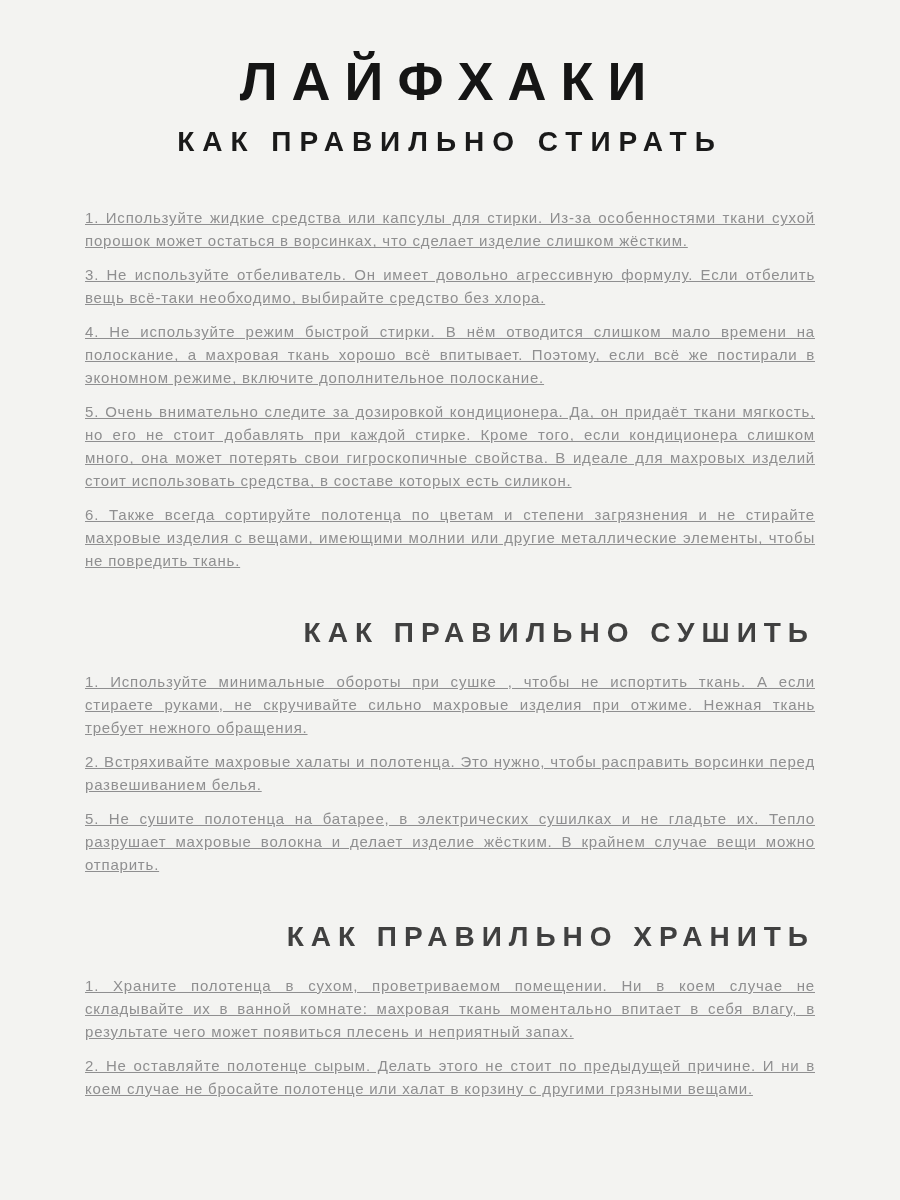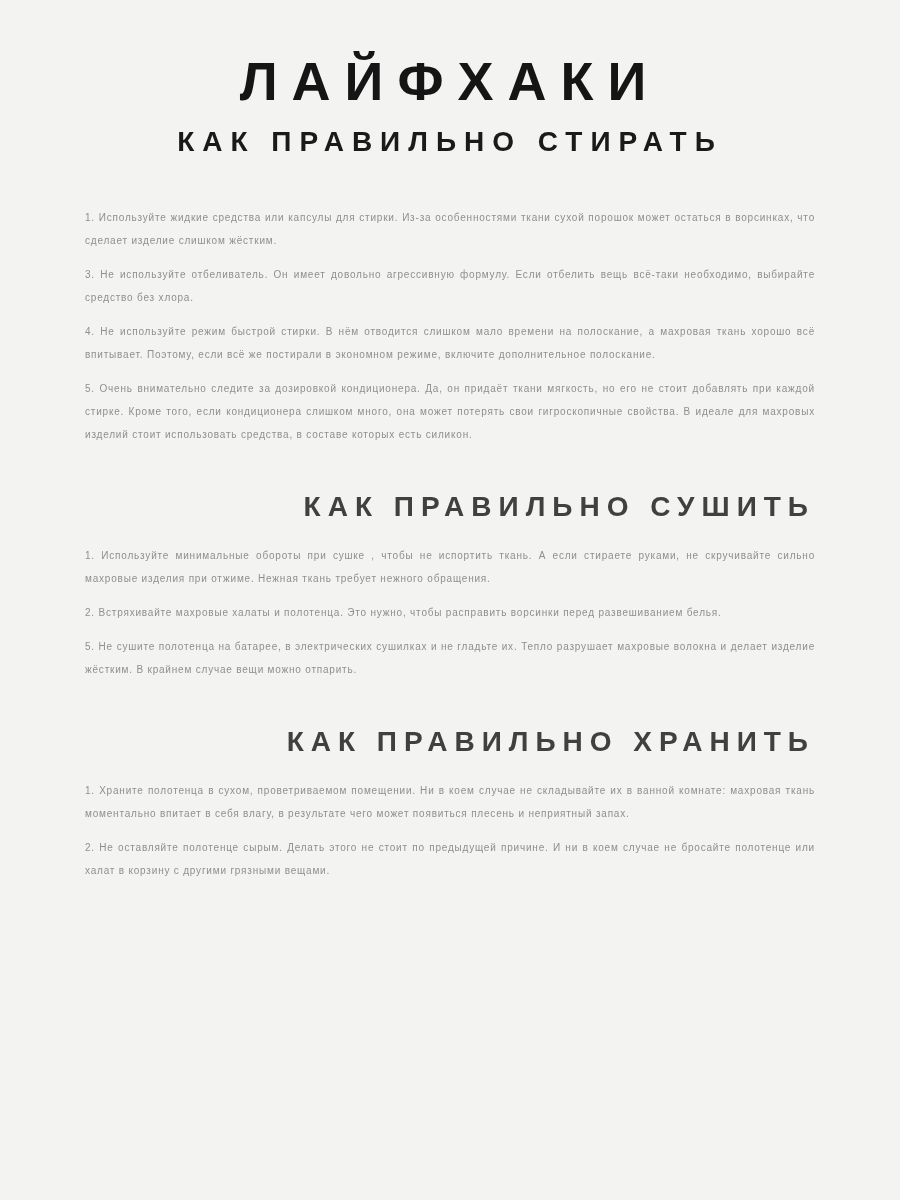--- a/index.html
+++ b/index.html
@@ -43,26 +43,27 @@
     font-size: 28px;
     font-weight: 700;
     letter-spacing: 7px;
     color: #404040;
     text-align: right;
     margin: 44px 0 20px 0;
     line-height: 1.2;
   }
 
   .tip {
-    font-size: 10px;
+    font-size: 15px;
     line-height: 23px;
     letter-spacing: 0.8px;
     color: #8f8f90;
     text-align: justify;
     margin-bottom: 11px;
+    text-decoration: underline;
   }
 
   .bottom-line {
     position: absolute;
     bottom: 0;
     left: 85px;
     right: 0;
     height: 3px;
     background: #202020;
   }
@@ -75,20 +76,21 @@
     <h1 class="page-title">ЛАЙФХАКИ</h1>
     <h2 class="page-subtitle">КАК ПРАВИЛЬНО СТИРАТЬ</h2>
   </header>
 
   <div id="sections">
       <section class="section">
         <p class="tip">1. Используйте жидкие средства или капсулы для стирки. Из-за особенностями ткани сухой порошок может остаться в ворсинках, что сделает изделие слишком жёстким.</p>
         <p class="tip">3. Не используйте отбеливатель. Он имеет довольно агрессивную формулу. Если отбелить вещь всё-таки необходимо, выбирайте средство без хлора.</p>
         <p class="tip">4. Не используйте режим быстрой стирки. В нём отводится слишком мало времени на полоскание, а махровая ткань хорошо всё впитывает. Поэтому, если всё же постирали в экономном режиме, включите дополнительное полоскание.</p>
         <p class="tip">5. Очень внимательно следите за дозировкой кондиционера. Да, он придаёт ткани мягкость, но его не стоит добавлять при каждой стирке. Кроме того, если кондиционера слишком много, она может потерять свои гигроскопичные свойства. В идеале для махровых изделий стоит использовать средства, в составе которых есть силикон.</p>
+        <p class="tip">6. Также всегда сортируйте полотенца по цветам и степени загрязнения и не стирайте махровые изделия с вещами, имеющими молнии или другие металлические элементы, чтобы не повредить ткань.</p>
       </section>
       <section class="section">
         <h3 class="section-heading">КАК ПРАВИЛЬНО СУШИТЬ</h3>
         <p class="tip">1. Используйте минимальные обороты при сушке , чтобы не испортить ткань. А если стираете руками, не скручивайте сильно махровые изделия при отжиме. Нежная ткань требует нежного обращения.</p>
         <p class="tip">2. Встряхивайте махровые халаты и полотенца. Это нужно, чтобы расправить ворсинки перед развешиванием белья.</p>
         <p class="tip">5. Не сушите полотенца на батарее, в электрических сушилках и не гладьте их. Тепло разрушает махровые волокна и делает изделие жёстким. В крайнем случае вещи можно отпарить.</p>
       </section>
       <section class="section">
         <h3 class="section-heading">КАК ПРАВИЛЬНО ХРАНИТЬ</h3>
         <p class="tip">1. Храните полотенца в сухом, проветриваемом помещении. Ни в коем случае не складывайте их в ванной комнате: махровая ткань моментально впитает в себя влагу, в результате чего может появиться плесень и неприятный запах.</p>

